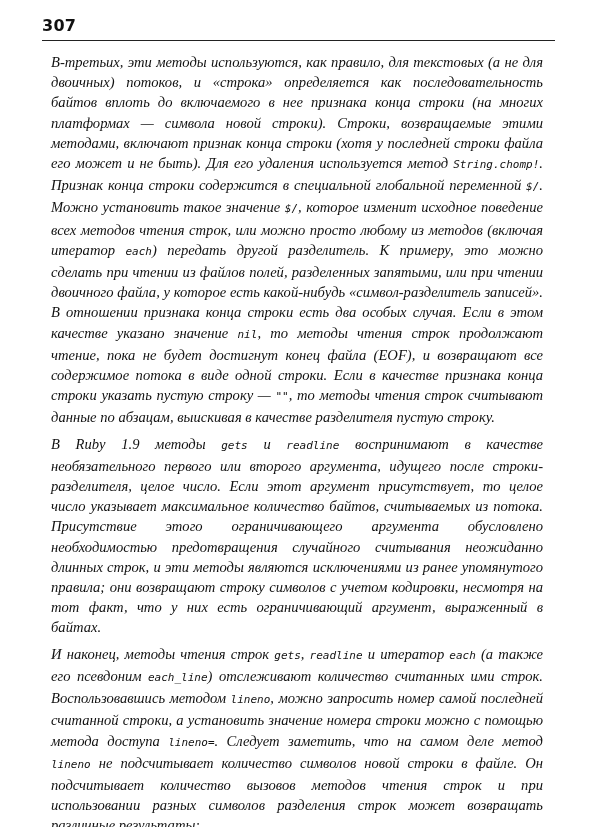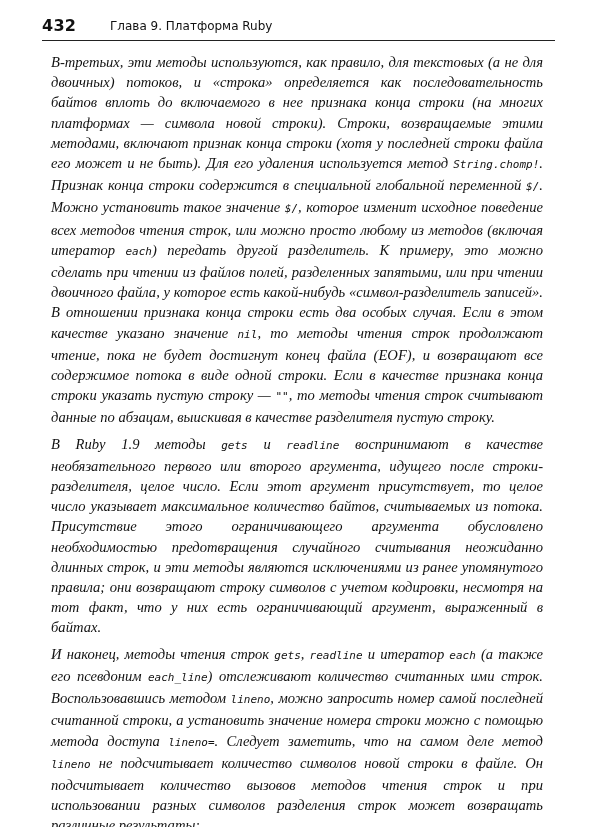--- a/index.html
+++ b/index.html
@@ -73,22 +73,21 @@
     }
     .code-comment {
       flex: 1;
       margin-top: 36px;
     }
   </style>
 </head>
 <body>
 
 <div class="page-header">
-  <span class="page-number">432</span>
-  <span class="running-head">Глава 9. Платформа Ruby</span>
+  <span class="page-number">307</span>
 </div>
 
 <div class="content">
   <p class="body">В-третьих, эти методы используются, как правило, для текстовых (а не для дво­ичных) потоков, и «строка» определяется как последовательность байтов вплоть до включаемого в нее признака конца строки (на многих платформах — символа новой строки). Строки, возвращаемые этими методами, включают признак конца строки (хотя у последней строки файла его может и не быть). Для его удаления ис­пользуется метод <span class="code-inline">String.chomp!</span>. Признак конца строки содержится в специальной глобальной переменной <span class="code-inline">$/</span>. Можно установить такое значение <span class="code-inline">$/</span>, которое изменит исходное поведение всех методов чтения строк, или можно просто любому из ме­тодов (включая итератор <span class="code-inline">each</span>) передать другой разделитель. К примеру, это мож­но сделать при чтении из файлов полей, разделенных запятыми, или при чтении двоичного файла, у которое есть какой-нибудь «символ-разделитель записей». В отношении признака конца строки есть два особых случая. Если в этом качестве указано значение <span class="code-inline">nil</span>, то методы чтения строк продолжают чтение, пока не будет достигнут конец файла (EOF), и возвращают все содержимое потока в виде одной строки. Если в качестве признака конца строки указать пустую строку — <span class="code-inline">""</span>, то методы чтения строк считывают данные по абзацам, выискивая в качестве раз­делителя пустую строку.</p>
   <p class="body">В Ruby 1.9 методы <span class="code-inline">gets</span> и <span class="code-inline">readline</span> воспринимают в качестве необязательного пер­вого или второго аргумента, идущего после строки-разделителя, целое число. Если этот аргумент присутствует, то целое число указывает максимальное количество байтов, считываемых из потока. Присутствие этого ограничивающего аргумента обусловлено необходимостью предотвращения случайного считывания неожи­данно длинных строк, и эти методы являются исключениями из ранее упомянуто­го правила; они возвращают строку символов с учетом кодировки, несмотря на тот факт, что у них есть ограничивающий аргумент, выраженный в байтах.</p>
   <p class="body">И наконец, методы чтения строк <span class="code-inline">gets</span>, <span class="code-inline">readline</span> и итератор <span class="code-inline">each</span> (а также его псев­доним <span class="code-inline">each_line</span>) отслеживают количество считанных ими строк. Воспользовав­шись методом <span class="code-inline">lineno</span>, можно запросить номер самой последней считанной строки, а установить значение номера строки можно с помощью метода доступа <span class="code-inline">lineno=</span>. Следует заметить, что на самом деле метод <span class="code-inline">lineno</span> не подсчитывает количество символов новой строки в файле. Он подсчитывает количество вызовов методов чтения строк и при использовании разных символов разделения строк может воз­вращать различные результаты:</p>
 
   <div class="code-block">
     <div class="code-line">
       <span class="code-stmt">DATA.lineno = 0</span>

